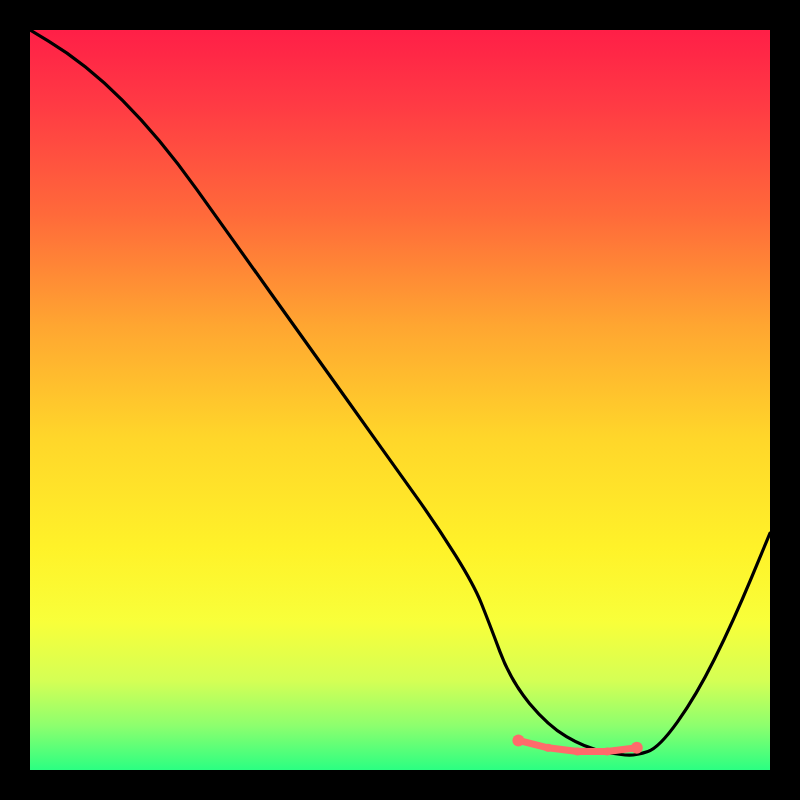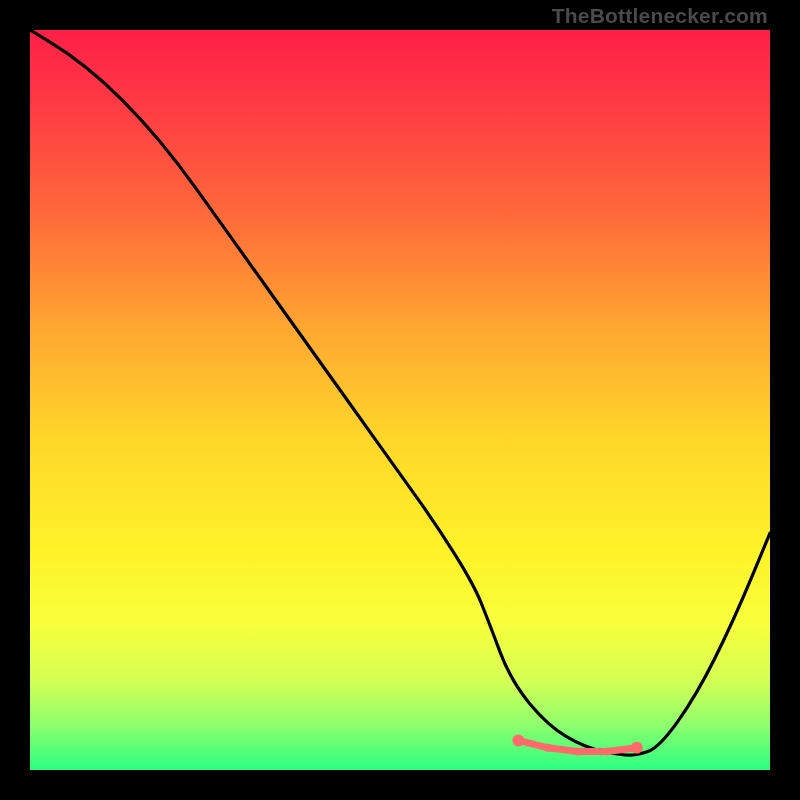--- a/index.html
+++ b/index.html
@@ -67,14 +67,13 @@
           <path d="M 0 0 Q 0 0 18.5 11.100000000000023 Q 37 22.200000000000045 55.5 37 Q 74 51.799999999999955 92.5 70.29999999999995 Q 111 88.79999999999995 129.5 111 Q 148 133.20000000000005 166.5 159.10000000000002 Q 185 185 203.5 210.89999999999998 Q 222 236.79999999999995 240.5 262.7 Q 259 288.6 277.5 314.5 Q 296 340.4 314.5 366.3 Q 333 392.20000000000005 351.5 418.1 Q 370 444 388.5 469.9 Q 407.00000000000006 495.79999999999995 425.5 525.4 Q 444 555 451.4 573.5 Q 458.8 592 469.9 621.6 Q 481 651.2 499.5 673.4000000000001 Q 518 695.6 536.5 706.7 Q 555 717.8 573.5 721.5 Q 592 725.2 599.4 725.2 Q 606.8 725.2 617.9 721.5 Q 629 717.8 647.5 691.9 Q 666 666 684.5 629 Q 703 592 721.5 547.6 T 740 503.2" fill="none" stroke="#000000" stroke-width="3.2" stroke-linecap="round" stroke-linejoin="round"></path>
           <path d="M 488.40000000000003 710.4 L 518 717.8 L 547.6 721.5 L 577.2 721.5 L 606.8 717.8" fill="none" stroke="#ff6b6b" stroke-width="7" stroke-linecap="round" stroke-linejoin="round"></path>
           <circle cx="488.40000000000003" cy="710.4" r="6" fill="#ff6b6b"></circle>
           <circle cx="606.8" cy="717.8" r="6" fill="#ff6b6b"></circle>
           <circle cx="518" cy="717.8" r="4" fill="#ff6b6b"></circle>
           <circle cx="547.6" cy="721.5" r="4" fill="#ff6b6b"></circle>
           <circle cx="577.2" cy="721.5" r="4" fill="#ff6b6b"></circle>
         </g>
     </svg>
   </div>
-  <div class="attribution">TheBottlenecker.com</div>
 </div>
 
 </body></html>

